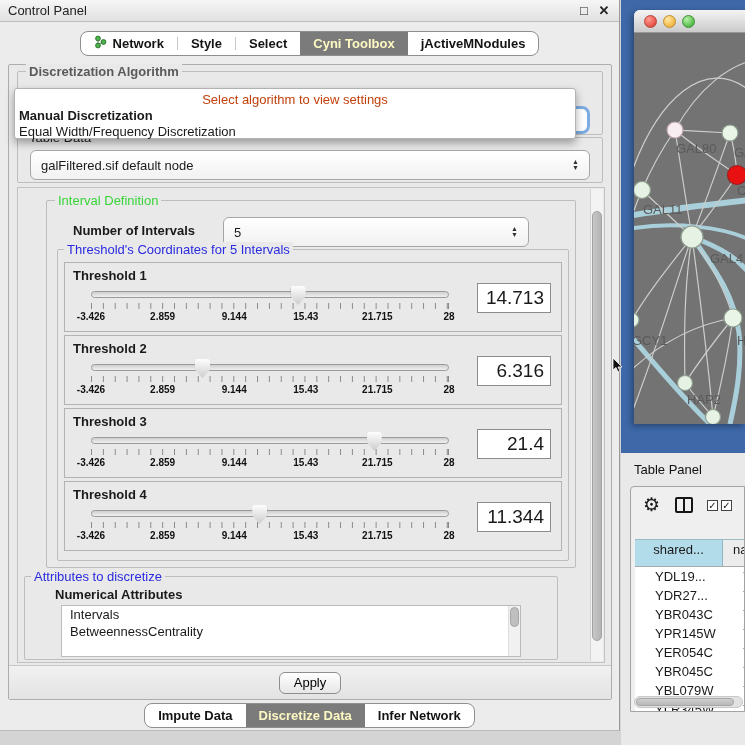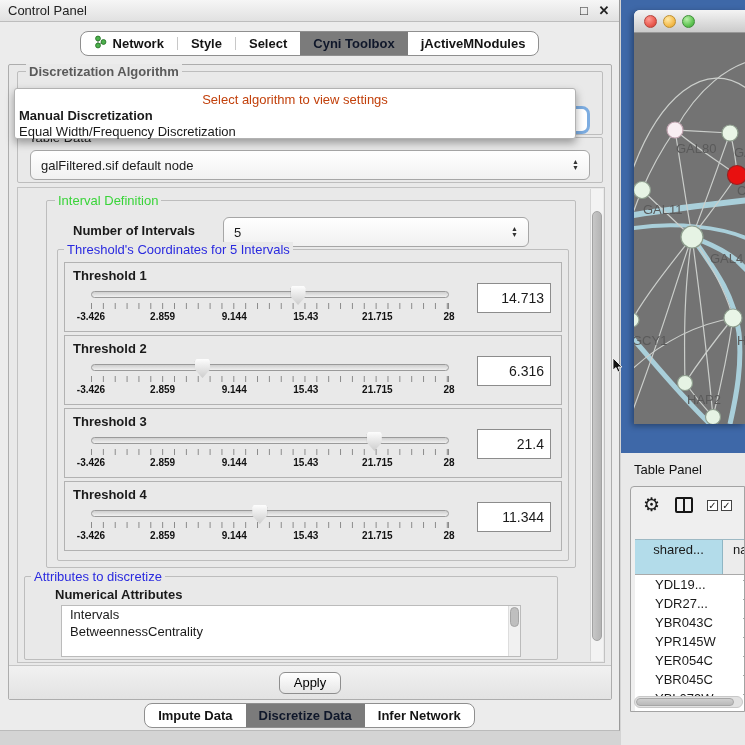--- a/index.html
+++ b/index.html
@@ -14,21 +14,21 @@
   .win-btn { position:absolute; top:2px; width:18px; height:18px; text-align:center; line-height:18px; font-size:13px; color:#222; cursor:default; }
   .float-btn { right:26px; }
   .close-btn { right:6px; font-weight:bold; }
 
   
   .tabbar { position:absolute; left:0; right:0; display:flex; justify-content:center; }
   .tabbar.top { top:31px; }
   .tabbar.bottom { top:703px; }
   .tabs-container { display:flex; align-items:stretch; background:#FFFFFF; border:1px solid #8F8F8F; border-radius:8px; overflow:hidden; height:25px; }
   .tab { display:flex; align-items:center; gap:6px; padding:0 13px; font-weight:bold; color:#141414; white-space:nowrap; }
-  .tab.selected { background:#7B7B7B; color:#0f172a; }
+  .tab.selected { background:#7B7B7B; color:#fef9c3; }
   .tabsep { width:1px; background:#C8C8C8; margin:5px 0; }
 
   
   .main-panel { position:absolute; left:8px; top:64px; width:604px; height:636px; background:#E9E9E9; border:1px solid #ADADAD; border-radius:2px; }
 
   .groupbox { position:absolute; border:1px solid #BDBDBD; border-radius:2px; }
   .gb-label { position:absolute; top:-8px; left:8px; background:#E9E9E9; padding:0 3px; font-size:13px; line-height:15px; }
   .gb-label.gray { color:#5a5a5a; font-weight:bold; }
   .gb-label.green { color:#39D439; }
   .gb-label.blue  { color:#2A2ADF; }
@@ -60,21 +60,21 @@
   .sl-label { position:absolute; left:8px; top:5px; font-weight:bold; }
   .sl-area { position:absolute; left:26px; top:28px; width:358px; height:38px; }
   .track { position:absolute; left:0; top:0; width:100%; height:7px; border:1px solid #9A9A9A; border-radius:4px; background:linear-gradient(#CFCFCF,#F0F0F0); }
   .thumb { position:absolute; top:-5px; width:15px; height:19px; margin-left:-7px; background:linear-gradient(#FDFDFD,#CDCDCD); clip-path:polygon(10% 0,90% 0,100% 12%,100% 55%,50% 100%,0 55%,0 12%); filter:drop-shadow(0 0 1px #777); }
   .ticks { position:absolute; left:0; top:12px; width:100%; height:6px; background-image:linear-gradient(90deg,#8A8A8A 1px,transparent 1px); background-size:calc((100% - 1px)/30) 100%; border-right:1px solid #8A8A8A; }
   .tick-labels { position:absolute; left:0; top:20px; width:100%; height:12px; font-size:10px; font-weight:bold; color:#111; }
   .tick-labels span { position:absolute; transform:translateX(-50%); white-space:nowrap; }
   .tick-labels span:nth-child(1){left:0%;} .tick-labels span:nth-child(2){left:20%;}
   .tick-labels span:nth-child(3){left:40%;} .tick-labels span:nth-child(4){left:60%;}
   .tick-labels span:nth-child(5){left:80%;} .tick-labels span:nth-child(6){left:100%;}
-  .valbox { position:absolute; right:10px; top:20px; width:74px; height:30px; background:#fff; border:1px solid #8C8C8C; font-size:14px; text-align:right; line-height:28px; padding-right:6px; }
+  .valbox { position:absolute; right:10px; top:20px; width:74px; height:30px; background:#fff; border:1px solid #8C8C8C; font-size:19px; text-align:right; line-height:28px; padding-right:6px; }
 
   
   .attr-gb { left:6px; top:388px; width:534px; height:84px; }
   .attr-sub { position:absolute; left:30px; top:10px; font-weight:bold; }
   .attr-list { position:absolute; left:36px; top:28px; width:460px; height:52px; background:#fff; border:1px solid #BBBBBB; overflow:hidden; }
   .attr-item { height:17px; line-height:17px; padding-left:8px; }
   .attr-vscroll { position:absolute; right:0; top:0; bottom:0; width:12px; background:#F1F1F1; border-left:1px solid #DDD; }
   .attr-vscroll .vthumb { position:absolute; left:1px; right:1px; top:1px; height:20px; background:#BFBFBF; border:1px solid #A5A5A5; border-radius:5px; }
 
   
@@ -96,21 +96,21 @@
   .table-section { position:absolute; left:621px; top:453px; width:124px; height:292px; background:#E9E9E9; }
   .tp-title { position:absolute; left:13px; top:9px; font-size:13px; color:#111; }
   .table-window { position:absolute; left:9px; top:33px; width:115px; height:226px; background:#EFEFEF; border:1px solid #A3A3A3; border-radius:4px 0 0 0; overflow:hidden; }
   .tp-toolbar { position:absolute; left:0; top:0; right:0; height:38px; }
   .gear-icon { position:absolute; left:12px; top:8px; font-size:19px; color:#1a1a1a; line-height:20px; }
   .split-icon { position:absolute; left:44px; top:10px; width:18px; height:16px; border:2px solid #161616; border-radius:2px; }
   .split-icon::after { content:""; position:absolute; left:6px; top:0; bottom:0; width:2px; background:#161616; }
   .cb-icon { position:absolute; top:13px; width:11px; height:11px; border:1px solid #444; background:#fff; font-size:10px; line-height:10px; text-align:center; color:#222; }
   .cb1 { left:76px; } .cb2 { left:90px; }
   .tp-table { position:absolute; left:4px; top:52px; right:0; bottom:0; background:#fff; }
-  .thead { display:flex; height:36px; border-top:1px solid #9DB9C4; border-bottom:1px solid #AAA; }
+  .thead { display:flex; height:28px; border-top:1px solid #9DB9C4; border-bottom:1px solid #AAA; }
   .th { font-size:13px; line-height:19px; text-align:center; overflow:hidden; white-space:nowrap; }
   .th.c1 { width:88px; background:#B3DCEA; border-right:1px solid #8FB6C4; }
   .th.c2 { flex:1; background:#ECECEC; padding-left:10px; text-align:left; }
   .trow { display:flex; height:19px; }
   .tcell { font-size:13px; line-height:19px; white-space:nowrap; overflow:hidden;margin-left:8px; }
   .tcell.c1 { width:88px; padding-left:12px; }
   .tcell.c2 { flex:1; padding-left:4px; }
   .hscroll { position:absolute; left:3px; right:1px; bottom:3px; height:12px; background:#E2E2E2; border:1px solid #C8C8C8; border-radius:6px; }
   .hscroll .hthumb { position:absolute; left:1px; top:1px; bottom:1px; width:92%; background:linear-gradient(#CFCFCF,#B9B9B9); border:1px solid #A6A6A6; border-radius:6px; }
 

